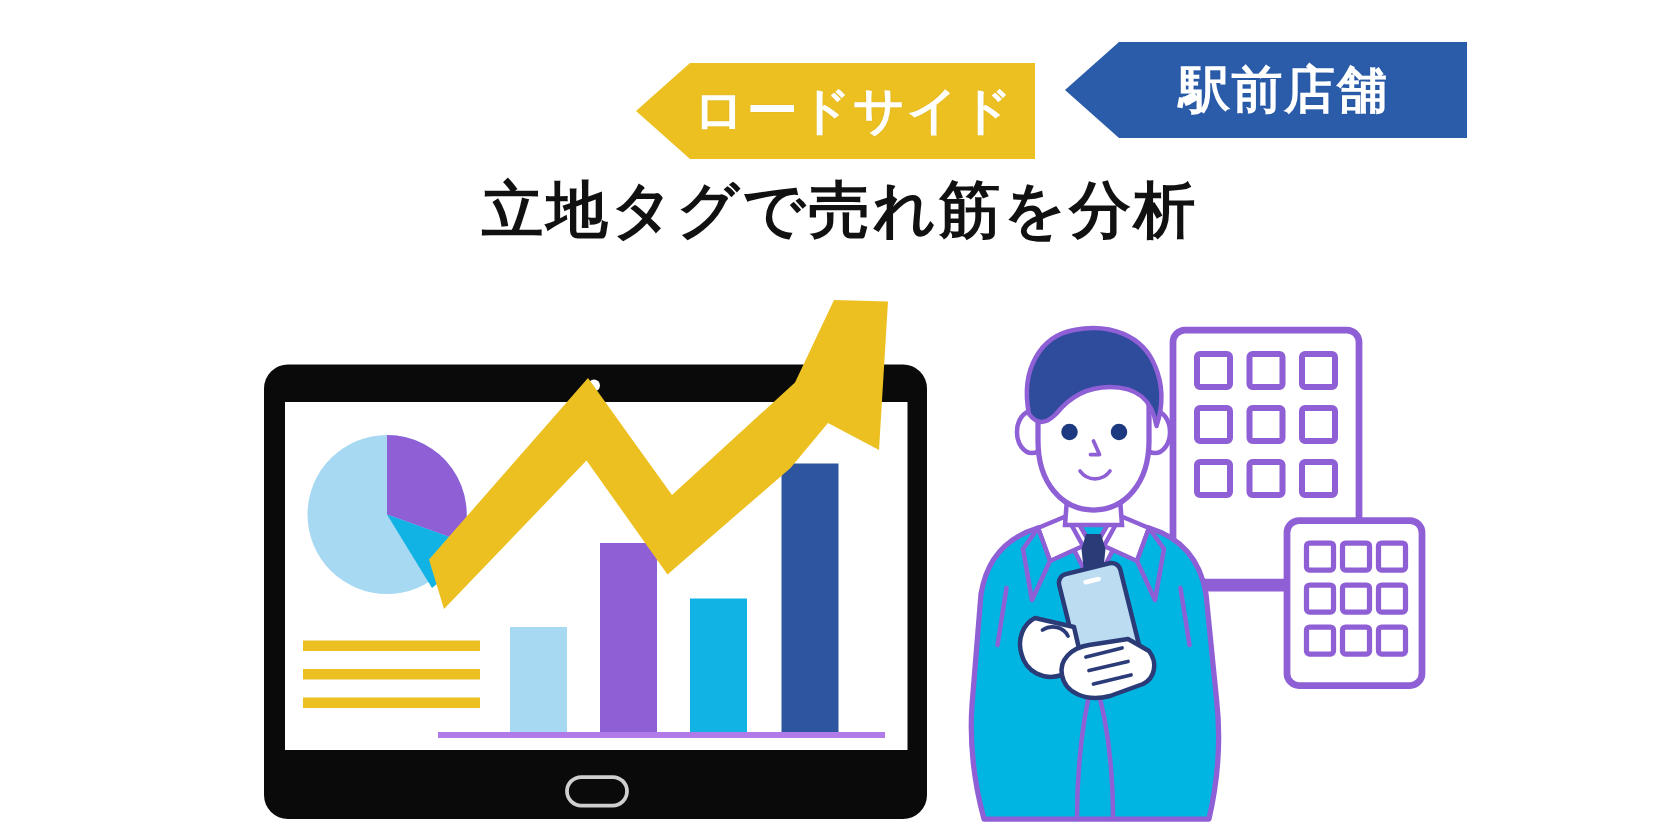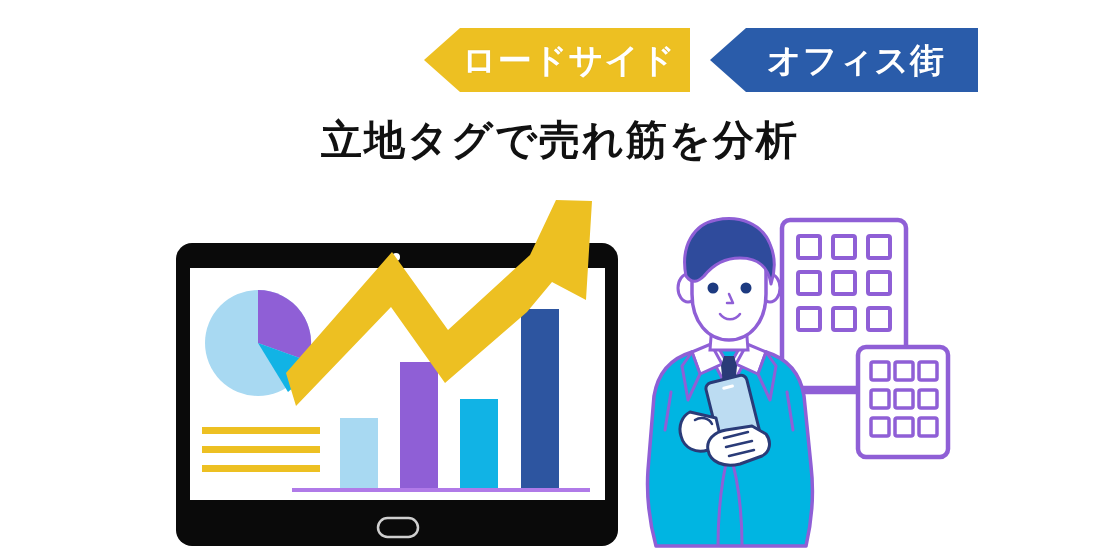--- a/index.html
+++ b/index.html
@@ -38,21 +38,21 @@
     font-weight: 700;
     letter-spacing: 1px;
     line-height: 1;
     box-sizing: border-box;
     -webkit-clip-path: polygon(0 50%, 36px 0, 100% 0, 100% 100%, 36px 100%);
     clip-path: polygon(0 50%, 36px 0, 100% 0, 100% 100%, 36px 100%);
     padding-left: 24px;
     text-shadow: 0 0 2px rgba(0,0,0,0.06);
   }
   .tag-office  { left: 152px; width: 250px; background: #8f5fd6; }
-  .tag-road    { left: 424px; width: 266px; background: #edc022; }
+  .tag-road    { left: 424px; width: 266px; background: #edc022; margin-top: 14px; }
   .tag-station { left: 710px; width: 268px; background: #2a5caa; }
 
   
   .headline {
     position: absolute;
     left: 0;
     top: 118px;
     width: 1120px;
     text-align: center;
     font-size: 41px;
@@ -76,21 +76,21 @@
 </head>
 <body>
 
 <div id="stage">
 
   <div class="tag-row">
     <div class="tag tag-road">
       <span>ロードサイド</span>
     </div>
     <div class="tag tag-station">
-      <span>オフィス街</span>
+      <span>駅前店舗</span>
     </div>
   </div>
 
   <div class="headline">立地タグで売れ筋を分析</div>
 
   <div class="art">
     <svg width="1120" height="560" viewBox="0 0 1120 560" xmlns="http://www.w3.org/2000/svg">
 
       <g>
         <rect x="176" y="243" width="442" height="303" rx="16" ry="16" fill="#0a0a0a"></rect>

